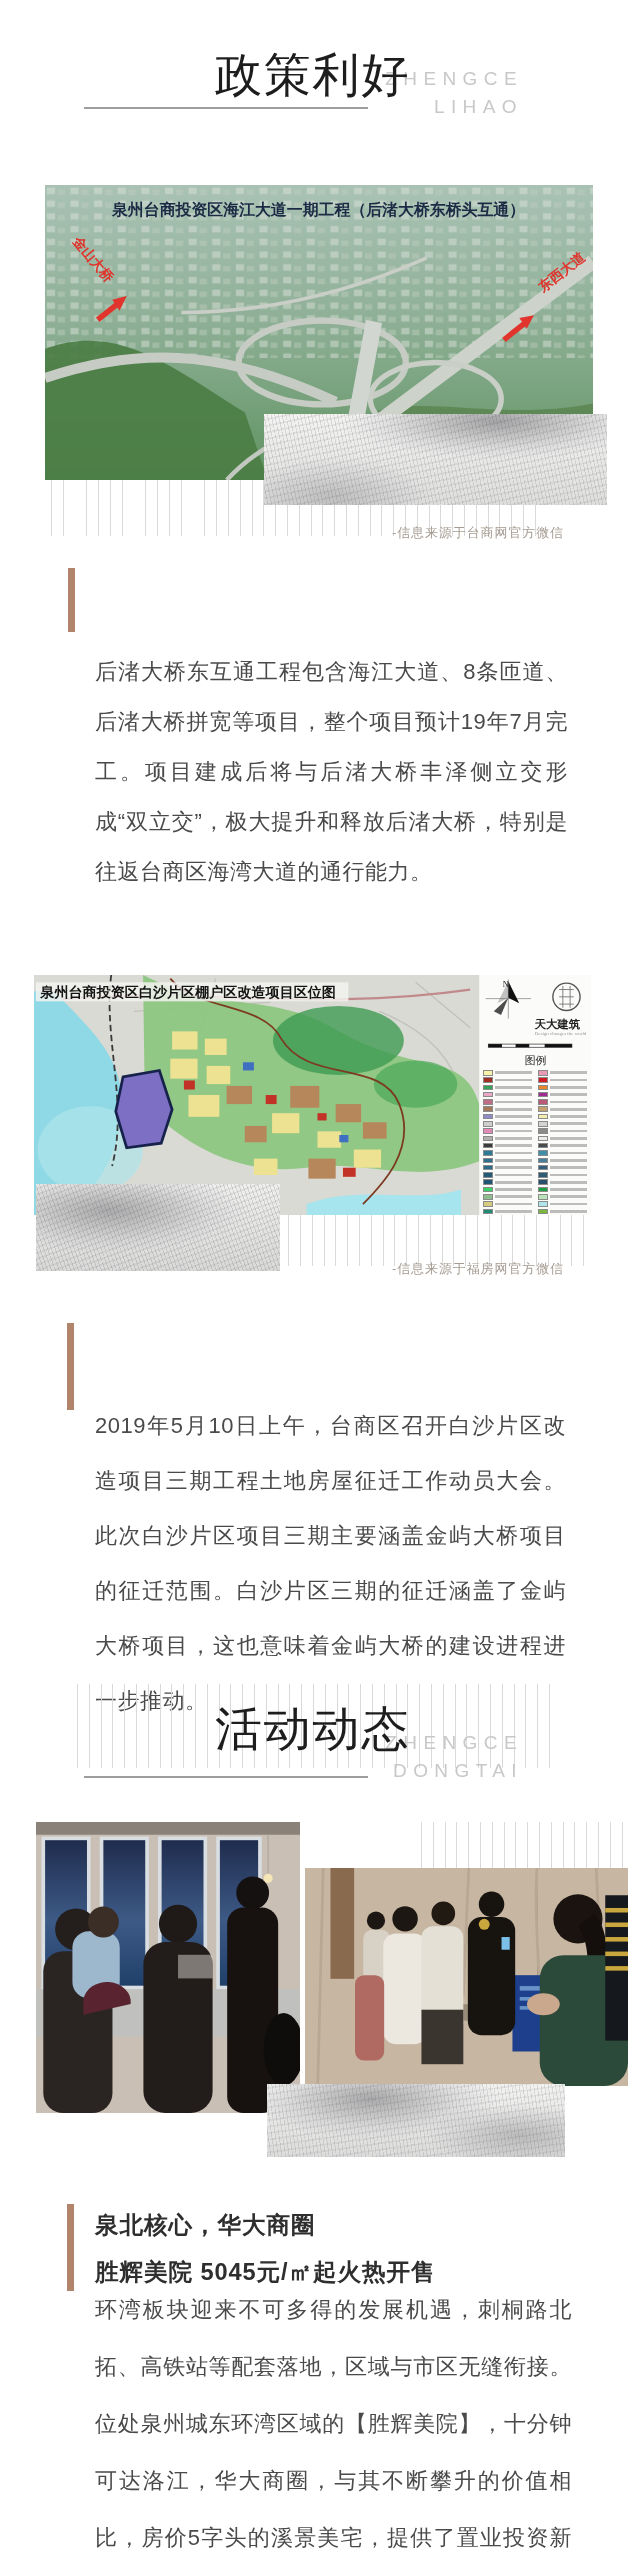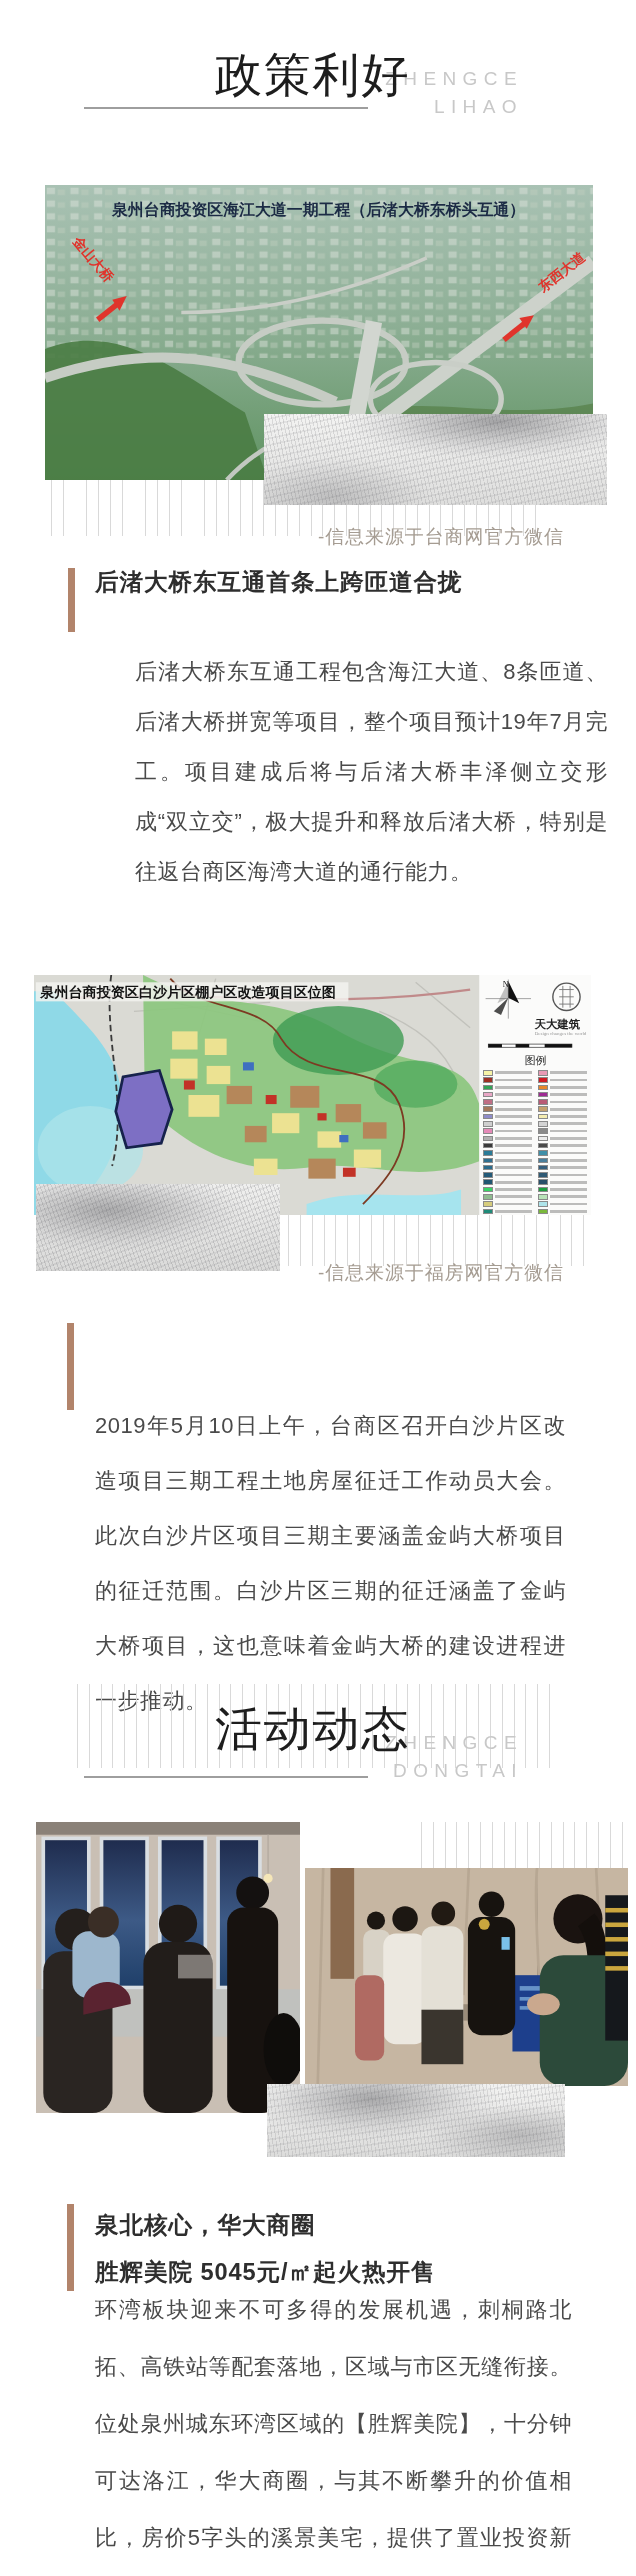--- a/index.html
+++ b/index.html
@@ -13,21 +13,21 @@
     font-family:"Liberation Sans","DejaVu Sans",sans-serif;
   }
   .abs{position:absolute;}
   
   .sec-title{font-size:47px; letter-spacing:1.8px; color:#1d1d1d; font-weight:400; z-index:3;}
   .sec-en{text-align:right; font-size:19px; letter-spacing:6.4px; line-height:28px; color:var(--engray); z-index:2; font-weight:400;}
   .sec-line{height:1.8px; background:var(--linecol); z-index:1;}
   
   .stripes{background:repeating-linear-gradient(90deg,var(--stripecol) 0,var(--stripecol) 0.9px,transparent 0.9px,transparent 11.8px);}
   
-  .caption{font-size:19px; letter-spacing:0.9px; color:var(--caption); text-align:right;}
+  .caption{font-size:13px; letter-spacing:0.9px; color:var(--caption); text-align:right;}
   
   .hbar{width:7.3px; background:var(--accent);}
   .aheading{font-size:23.6px; font-weight:700; color:var(--heading); letter-spacing:0.9px;}
   .aheading div{white-space:nowrap;}
   
   .abody{font-size:22px; color:var(--bodycol); letter-spacing:0.5px; text-align:justify;}
   
   .sketch{
     background:
       radial-gradient(ellipse 60% 55% at 68% 8%, rgba(70,70,75,0.45), rgba(120,120,125,0.12) 55%, transparent 75%),
@@ -116,23 +116,22 @@
       <polygon points="538,143 522,146 530,158" fill="#e0342c"></polygon>
     </svg>
   </div>
 
   <div class="abs sketch" style="left:264px; top:414px; width:343px; height:91px;"></div>
 
   <div class="abs caption" style="left:0; top:524px; width:564px;">-信息来源于台商网官方微信</div>
 
   <div class="abs hbar" style="left:68px; top:568px; height:64px;"></div>
   <div class="abs aheading" style="left:95px; top:565px; line-height:35px;">
-    <div>后渚大桥东互通首条上跨匝道合拢</div>
-  </div>
-  <div class="abs abody" style="left:95px; top:647px; width:473px; line-height:50px;margin-left:40px;">后渚大桥东互通工程包含海江大道、8条匝道、后渚大桥拼宽等项目，整个项目预计19年7月完工。项目建成后将与后渚大桥丰泽侧立交形成“双立交”，极大提升和释放后渚大桥，特别是往返台商区海湾大道的通行能力。</div>
+  </div>
+  <div class="abs abody" style="left:95px; top:647px; width:473px; line-height:50px;">后渚大桥东互通工程包含海江大道、8条匝道、后渚大桥拼宽等项目，整个项目预计19年7月完工。项目建成后将与后渚大桥丰泽侧立交形成“双立交”，极大提升和释放后渚大桥，特别是往返台商区海湾大道的通行能力。</div>
 
   <div class="abs stripes" style="left:182px; top:1213px; width:409px; height:53px; z-index:0;"></div>
 
   <div class="abs photo" style="left:34px; top:975px; width:557px; height:240px;text-align:right;">
     <svg width="557" height="240" viewBox="0 0 613 264" preserveAspectRatio="none">
       <rect width="613" height="264" fill="#dadad4"></rect>
 
       <g stroke="#c2c2bc" stroke-width="1.5" fill="none">
         <path d="M60,10 L300,62"></path>
           <path d="M200,4 L176,84"></path>

